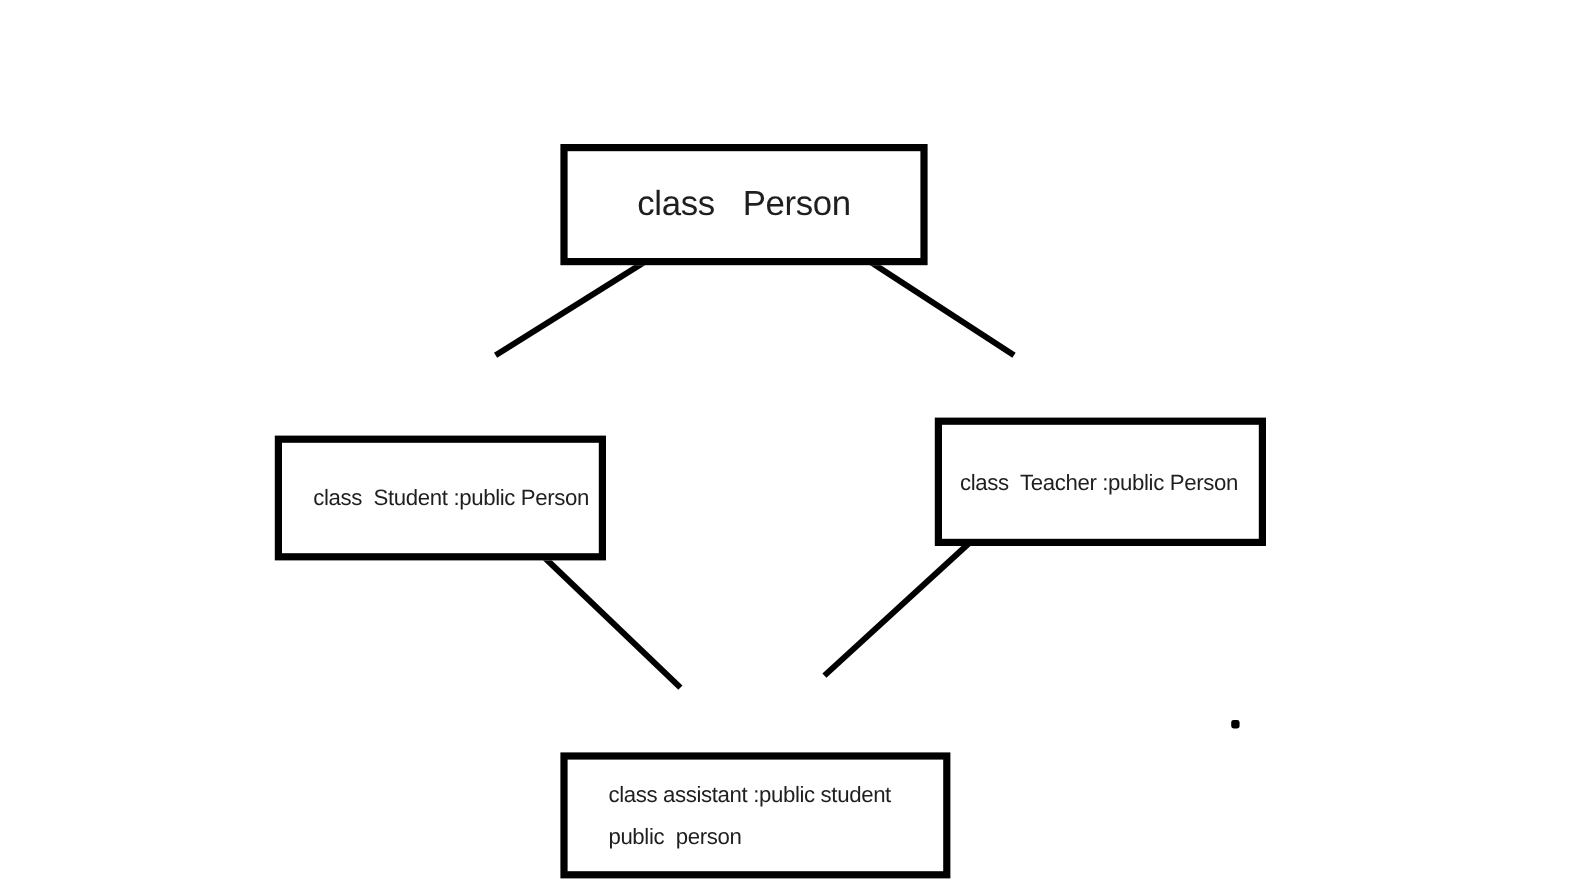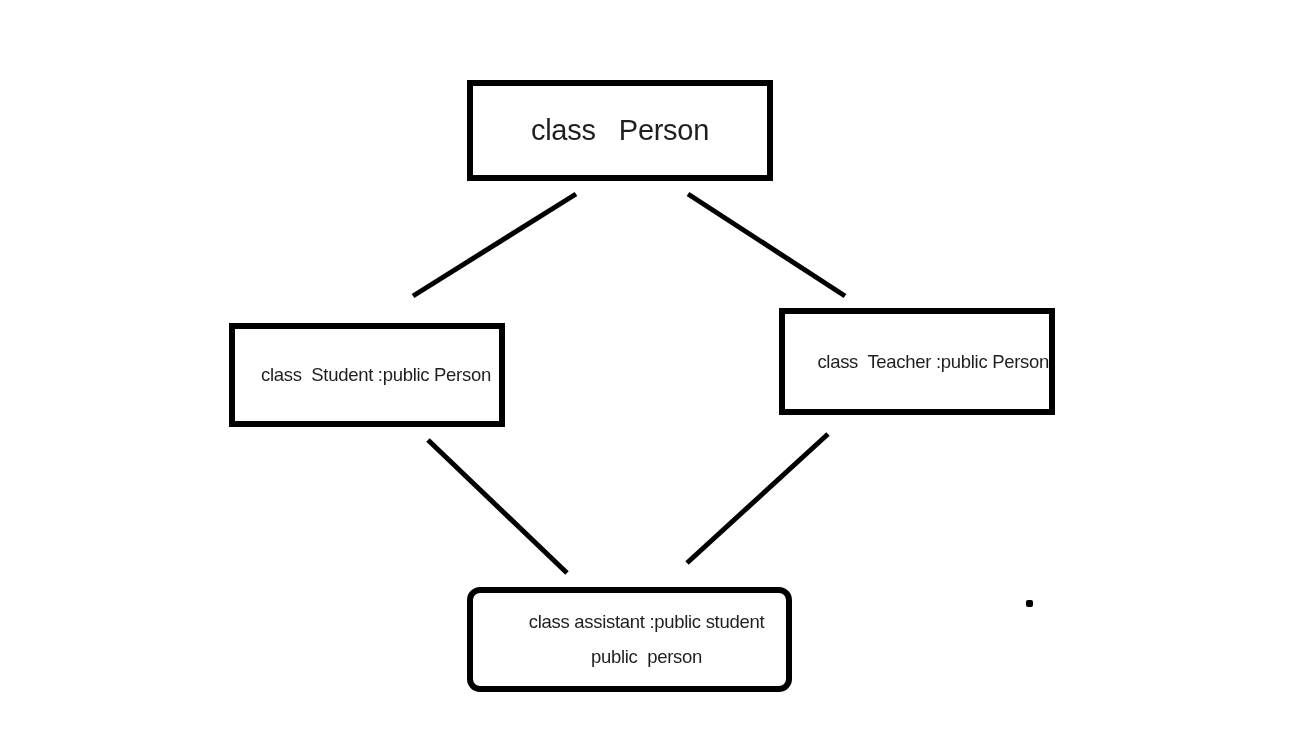--- a/index.html
+++ b/index.html
@@ -24,20 +24,21 @@
     height: 741px;
     pointer-events: none;
   }
   .node {
     position: absolute;
     box-sizing: border-box;
     border: 6px solid #000000;
     background: #ffffff;
     display: flex;
     align-items: center;
+    margin-top: 40px;
   }
   .node .label {
     white-space: pre;
     letter-spacing: -0.3px;
   }
   .node-person {
     left: 467px;
     top: 80px;
     width: 306px;
     height: 101px;
@@ -52,33 +53,31 @@
     padding-left: 26px;
     font-size: 18.5px;
   }
   .node-teacher {
     left: 779px;
     top: 308px;
     width: 276px;
     height: 107px;
     padding-left: 15px;
     font-size: 18.5px;
-    justify-content: flex-end;
   }
   .node-assistant {
     left: 467px;
     top: 587px;
     width: 325px;
     height: 105px;
     flex-direction: column;
-    align-items: center;
+    align-items: flex-start;
     justify-content: center;
     padding-left: 34px;
     font-size: 18.5px;
-    border-radius: 13px;
   }
   .node-assistant .label + .label {
     margin-top: 13px;
   }
   .stray-dot {
     position: absolute;
     left: 1026px;
     top: 600px;
     width: 7px;
     height: 7px;

